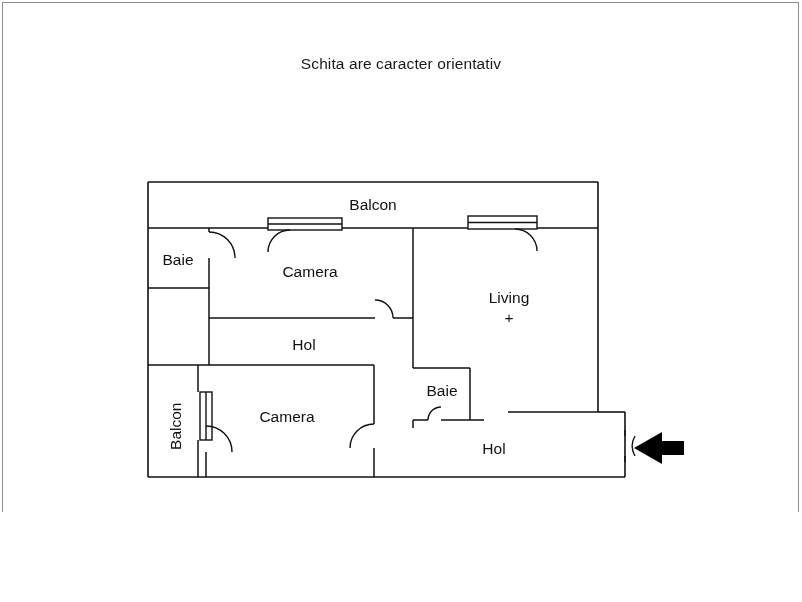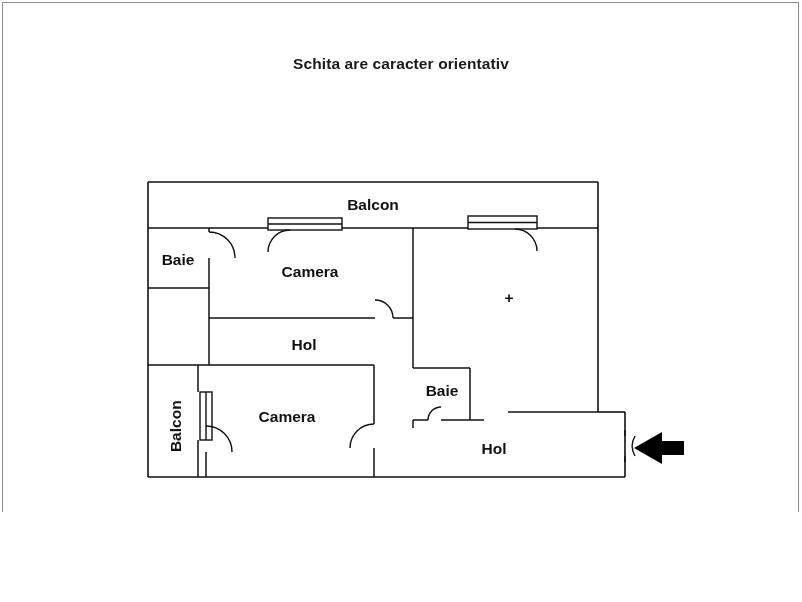--- a/index.html
+++ b/index.html
@@ -9,21 +9,20 @@
   }
   body {
     font-family: "Liberation Sans", sans-serif;
   }
   #page {
     position: relative;
     width: 802px;
     height: 512px;
     background: #ffffff;
     overflow: hidden;
-    font-weight: bold;
   }
   #page-border {
     position: absolute;
     left: 2px;
     top: 2px;
     width: 797px;
     height: 597px;
     border: 1px solid #8c8c8c;
     box-sizing: border-box;
   }
@@ -142,20 +141,21 @@
     </g>
   </svg>
 
   <div class="room-label" style="left:343px; top:195px; width:60px;">Balcon</div>
 
   <div class="room-label" style="left:153px; top:250px; width:50px;">Baie</div>
 
   <div class="room-label" style="left:270px; top:262px; width:80px;">Camera</div>
 
   <div class="room-label" style="left:449px; top:288px; width:120px;">
+    <div>Living</div>
     <div>+</div>
   </div>
 
   <div class="room-label" style="left:284px; top:335px; width:40px;">Hol</div>
 
   <div class="room-label vertical" style="left:146px; top:416px; width:60px; transform:rotate(-90deg);">Balcon</div>
 
   <div class="room-label" style="left:247px; top:407px; width:80px;">Camera</div>
 
   <div class="room-label" style="left:418px; top:381px; width:48px;">Baie</div>

